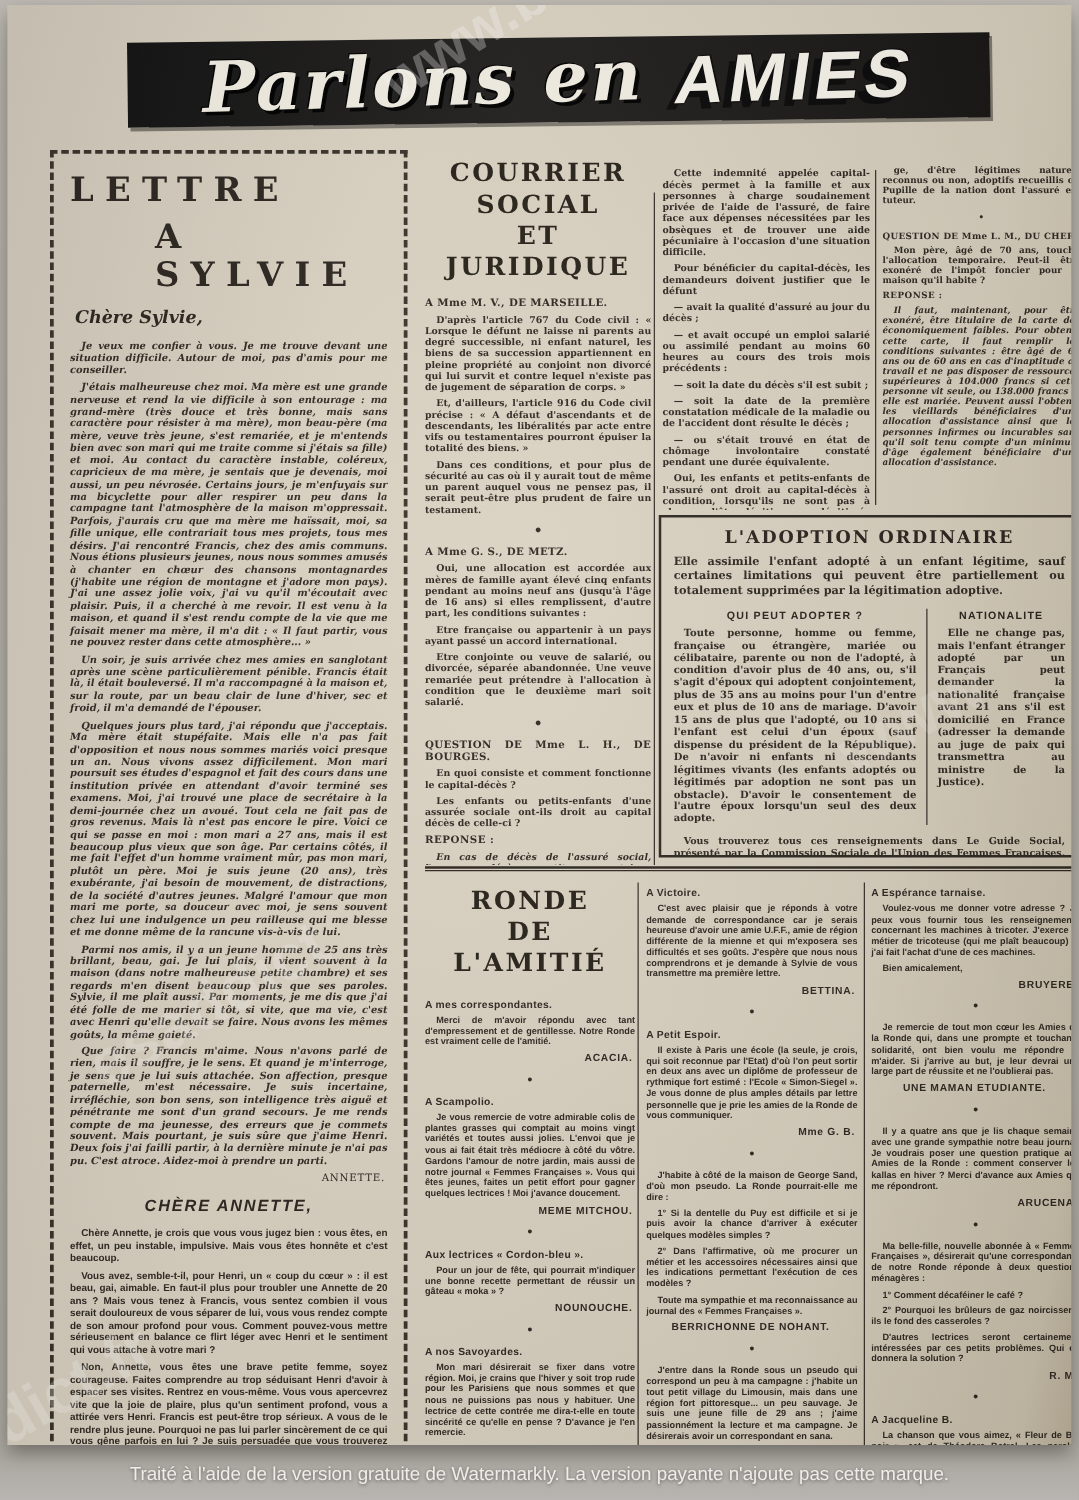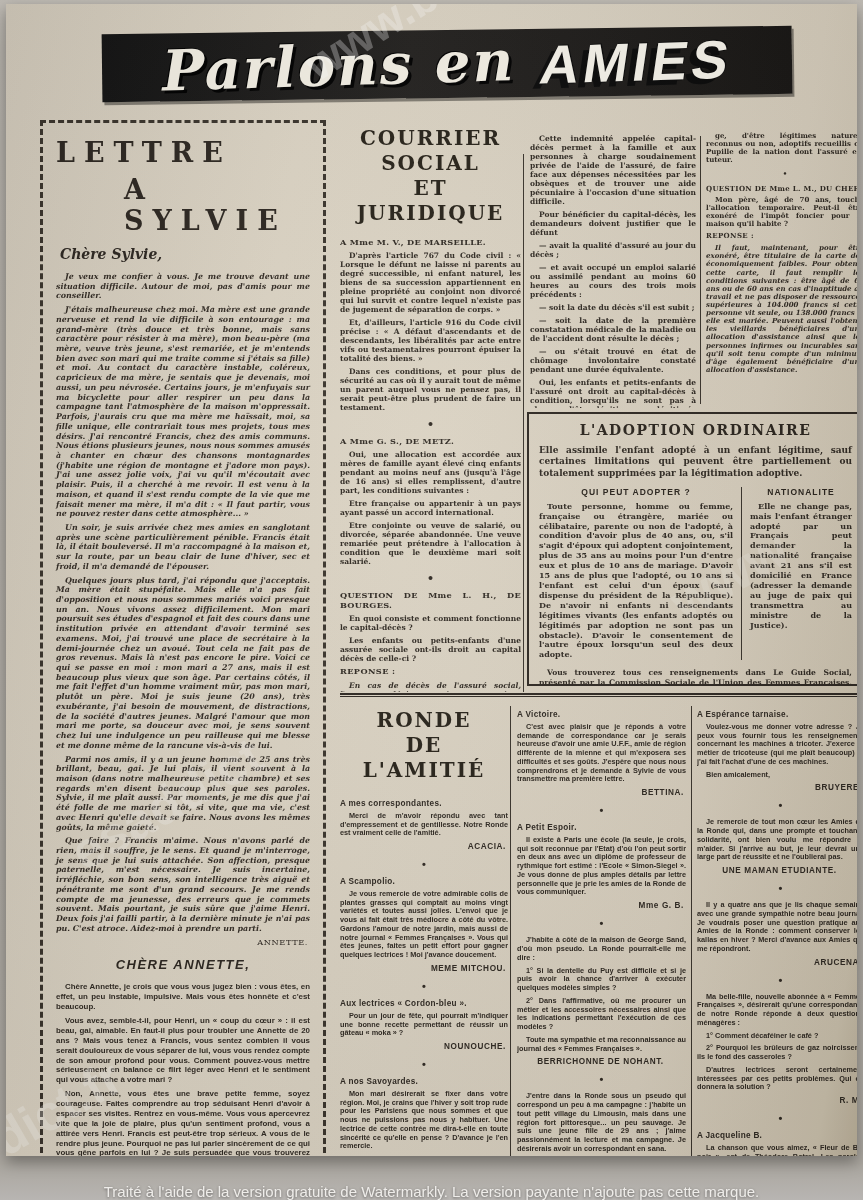--- a/index.html
+++ b/index.html
@@ -72,21 +72,21 @@
   .ronde-colA .col-title{margin-bottom:16px;}
   .ronde-colB{position:absolute;left:511px;top:700px;width:169px;height:476px;overflow:hidden;}
   .ronde-colC{position:absolute;left:691px;top:700px;width:167px;height:476px;overflow:hidden;}
   
   .ghost{position:absolute;font-family:"Liberation Sans",sans-serif;font-weight:bold;color:rgba(255,255,255,.30);
          pointer-events:none;white-space:nowrap;}
   .g0{left:290px;top:-8px;font-size:46px;transform:rotate(-32deg);}
   .g1{left:55px;top:770px;font-size:52px;transform:rotate(-30deg);color:rgba(255,255,255,.22);}
   .g2{left:-18px;top:1075px;font-size:50px;transform:rotate(-30deg);color:rgba(255,255,255,.26);}
   .g3{left:660px;top:540px;font-size:54px;transform:rotate(-30deg);color:rgba(255,255,255,.16);}
-  .wm-bar{position:absolute;left:0;bottom:0;width:100%;text-align:center;
+  .wm-bar{position:absolute;left:0;bottom:12px;width:100%;text-align:center;
          font-family:"Liberation Sans",sans-serif;font-size:15px;color:#efedea;
          text-shadow:0 1px 3px rgba(0,0,0,.45);}
 </style>
 </head>
 <body>
 
 <div class="photo">
   <div class="paper">
 
     <div class="banner">

